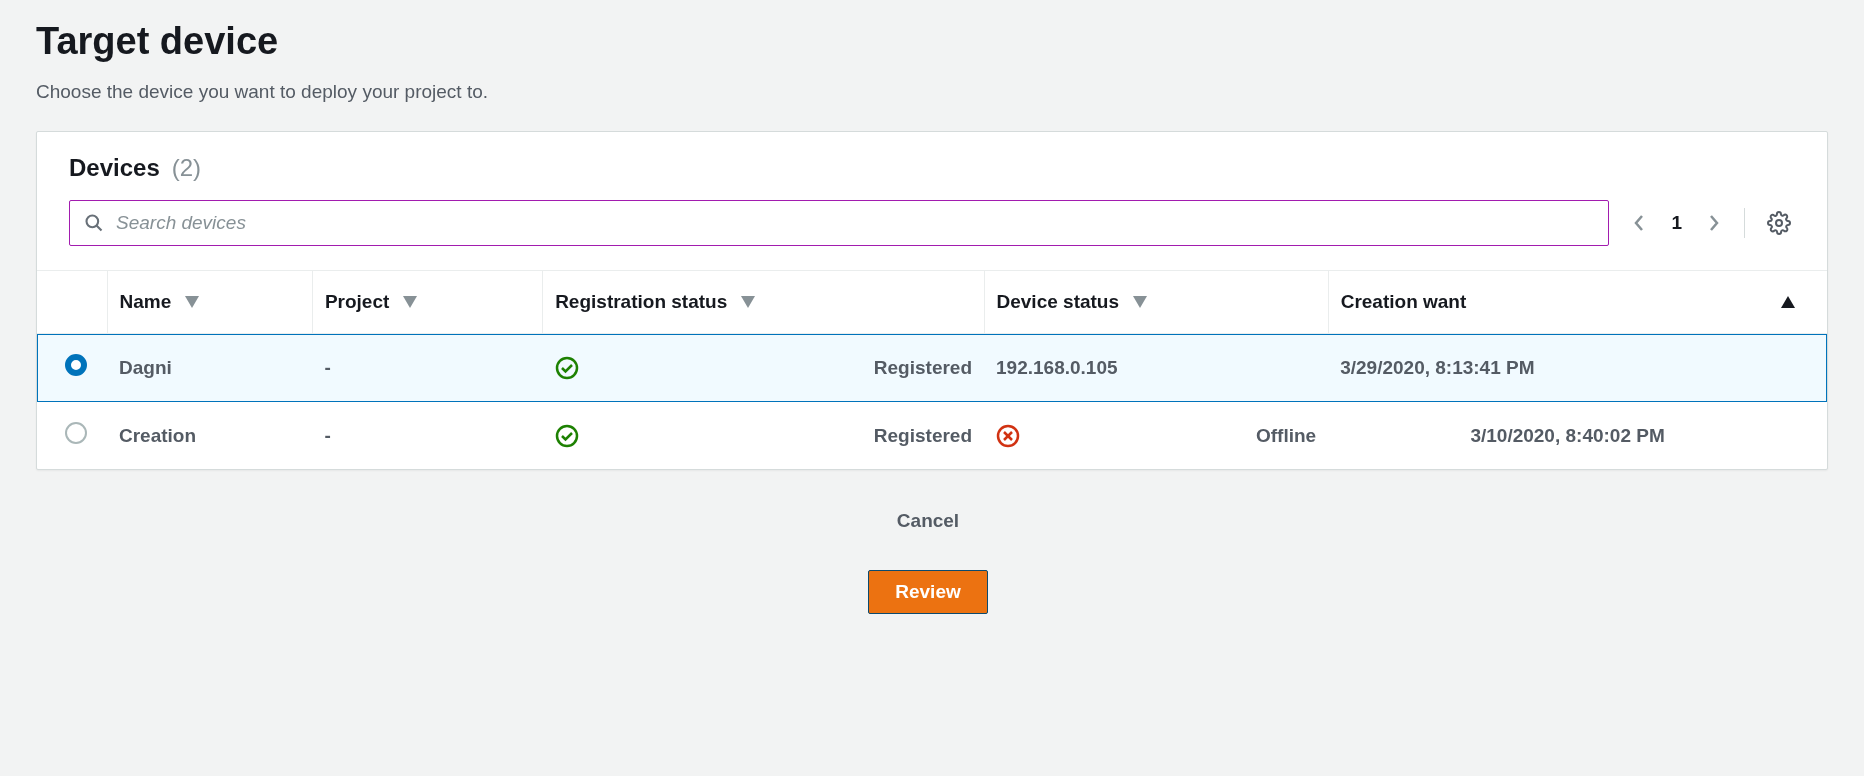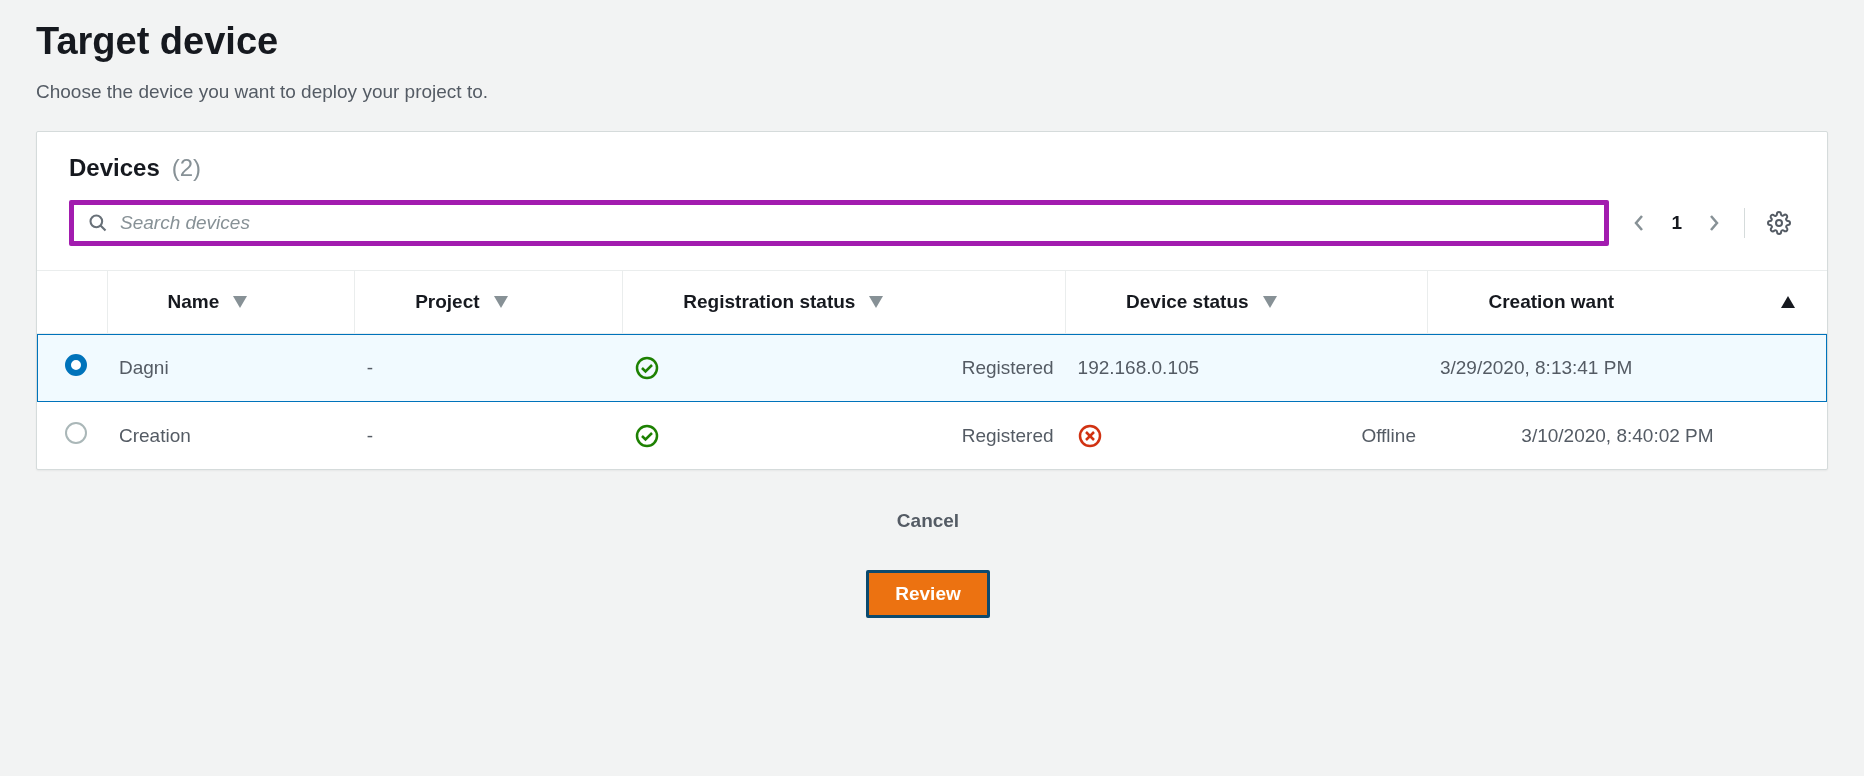--- a/index.html
+++ b/index.html
@@ -44,21 +44,21 @@
   .toolbar {
     padding: 18px 32px 24px 32px;
     display: flex;
     align-items: center;
     gap: 18px;
     border-bottom: 1px solid #eaeded;
   }
   .search-wrap {
     flex: 1;
     position: relative;
-    border: 5px solid #a21caf;
+    border: 1px solid #a21caf;
     border-radius: 2px;
     height: 46px;
     display: flex;
     align-items: center;
     padding: 0 14px;
   }
   .search-wrap input {
     border: none;
     outline: none;
     flex: 1;
@@ -118,31 +118,31 @@
     font-weight: 700;
     padding: 20px 12px;
     border-bottom: 1px solid #eaeded;
     color: #16191f;
   }
   thead th .th-inner {
     display: flex;
     align-items: center;
     gap: 14px;
     cursor: pointer;
-    margin-left: 48px;
   }
   thead th.col-border {
     border-left: 1px solid #eaeded;
   }
   thead th:first-child { padding-left: 28px; width: 70px; }
   tbody td {
     padding: 20px 12px;
     font-size: 19px;
     color: #545b64;
     border-bottom: 1px solid #eaeded;
+    font-weight: bold;
   }
   tbody tr:last-child td { border-bottom: none; }
   tbody td:first-child { padding-left: 28px; }
   tbody tr.selected {
     background: #f1faff;
     outline: 1px solid #0073bb;
     outline-offset: -1px;
   }
   .radio {
     width: 22px; height: 22px;
@@ -176,21 +176,21 @@
     background: none;
     border: none;
     font-size: 19px;
     font-weight: 700;
     color: #545b64;
     cursor: pointer;
     padding: 10px 8px;
   }
   .btn-primary {
     background: #ec7211;
-    border: 3px solid #0c4a6e;
+    border: 1px solid #0c4a6e;
     color: #fff;
     font-size: 19px;
     font-weight: 700;
     padding: 10px 26px;
     border-radius: 2px;
     cursor: pointer;
   }
   svg { display: block; }
 </style>
 </head>
@@ -316,21 +316,21 @@
                 </svg>
               </span>
               <span>Registered</span>
             </div>
           </td>
           <td>
             <div class="status-cell">
               <span>192.168.0.105</span>
             </div>
           </td>
-          <td style="padding-right: 32px;">3/29/2020, 8:13:41 PM</td>
+          <td style="padding-right: 48px;">3/29/2020, 8:13:41 PM</td>
         </tr>
         <tr>
           <td><span class="radio unchecked"></span></td>
           <td>Creation</td>
           <td>-</td>
           <td>
             <div class="status-cell">
               <span>
                 <svg width="24" height="24" viewBox="0 0 24 24" fill="none" stroke="#1d8102" stroke-width="2.5">
                   <circle cx="12" cy="12" r="10"></circle>

